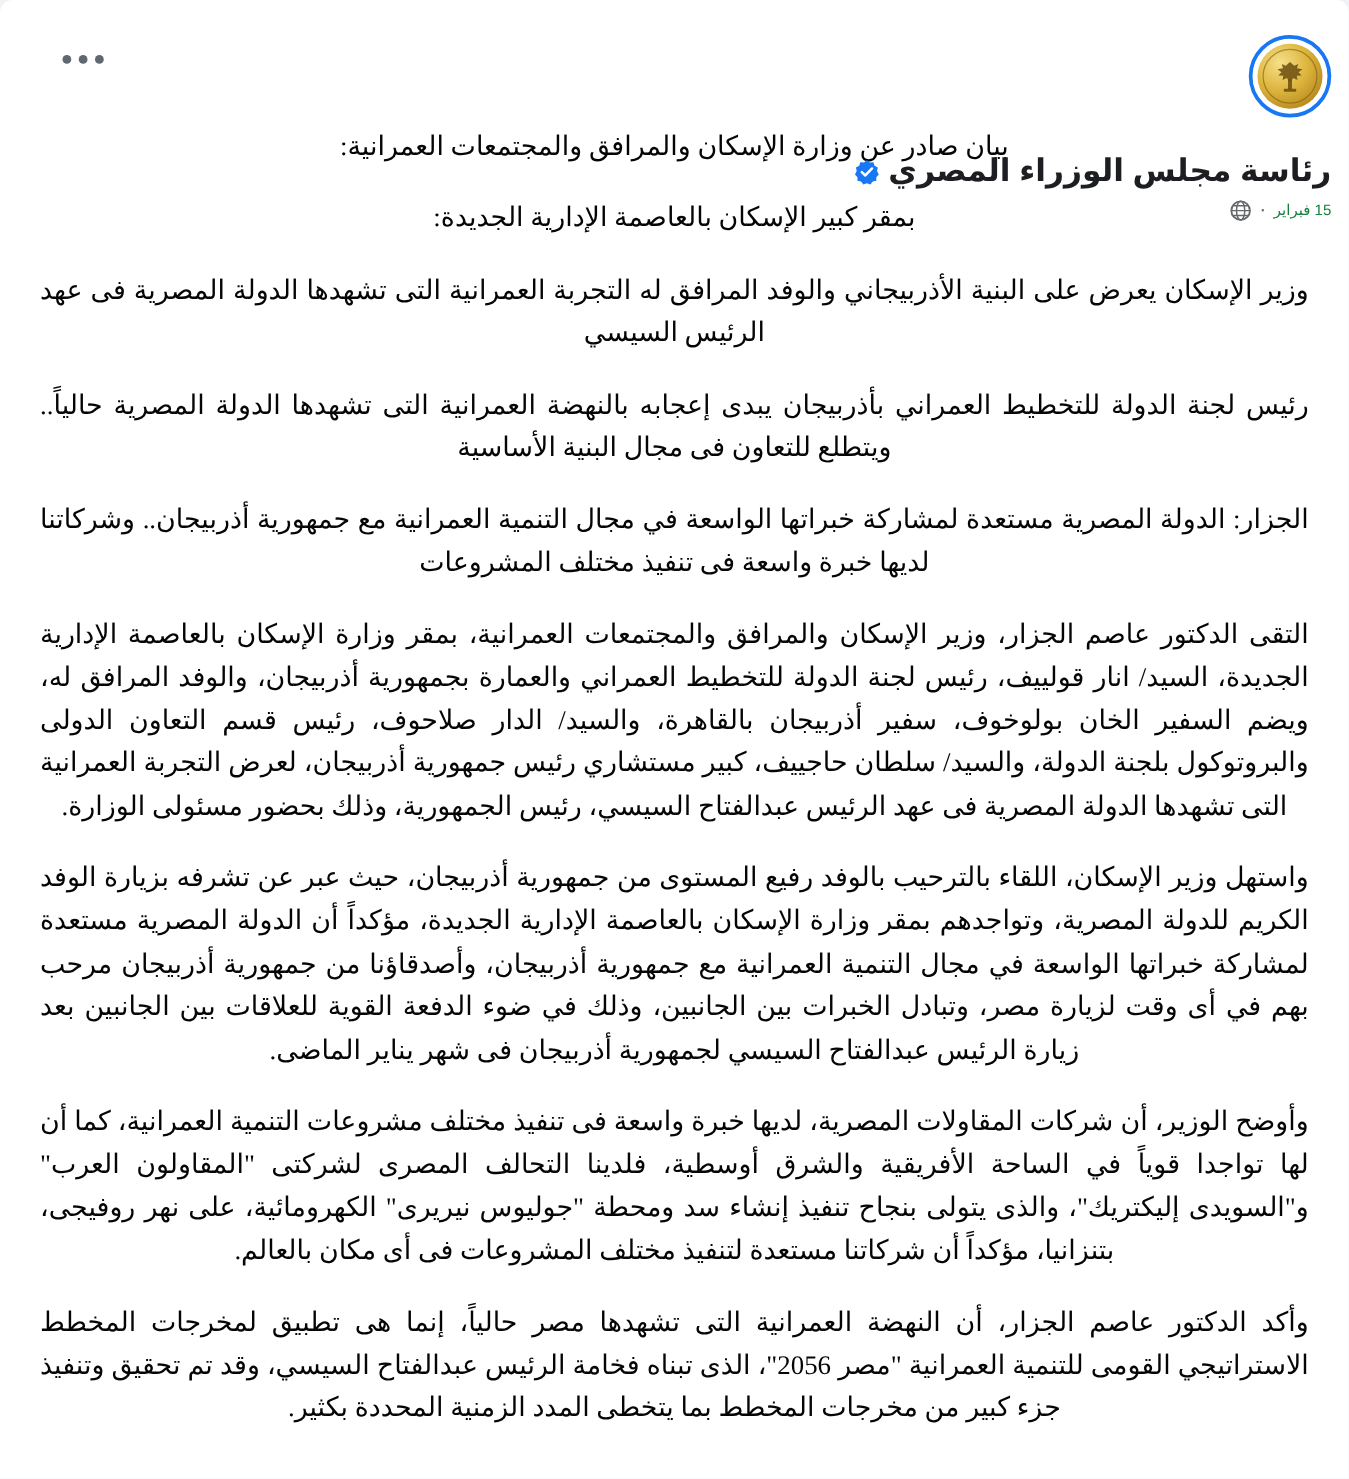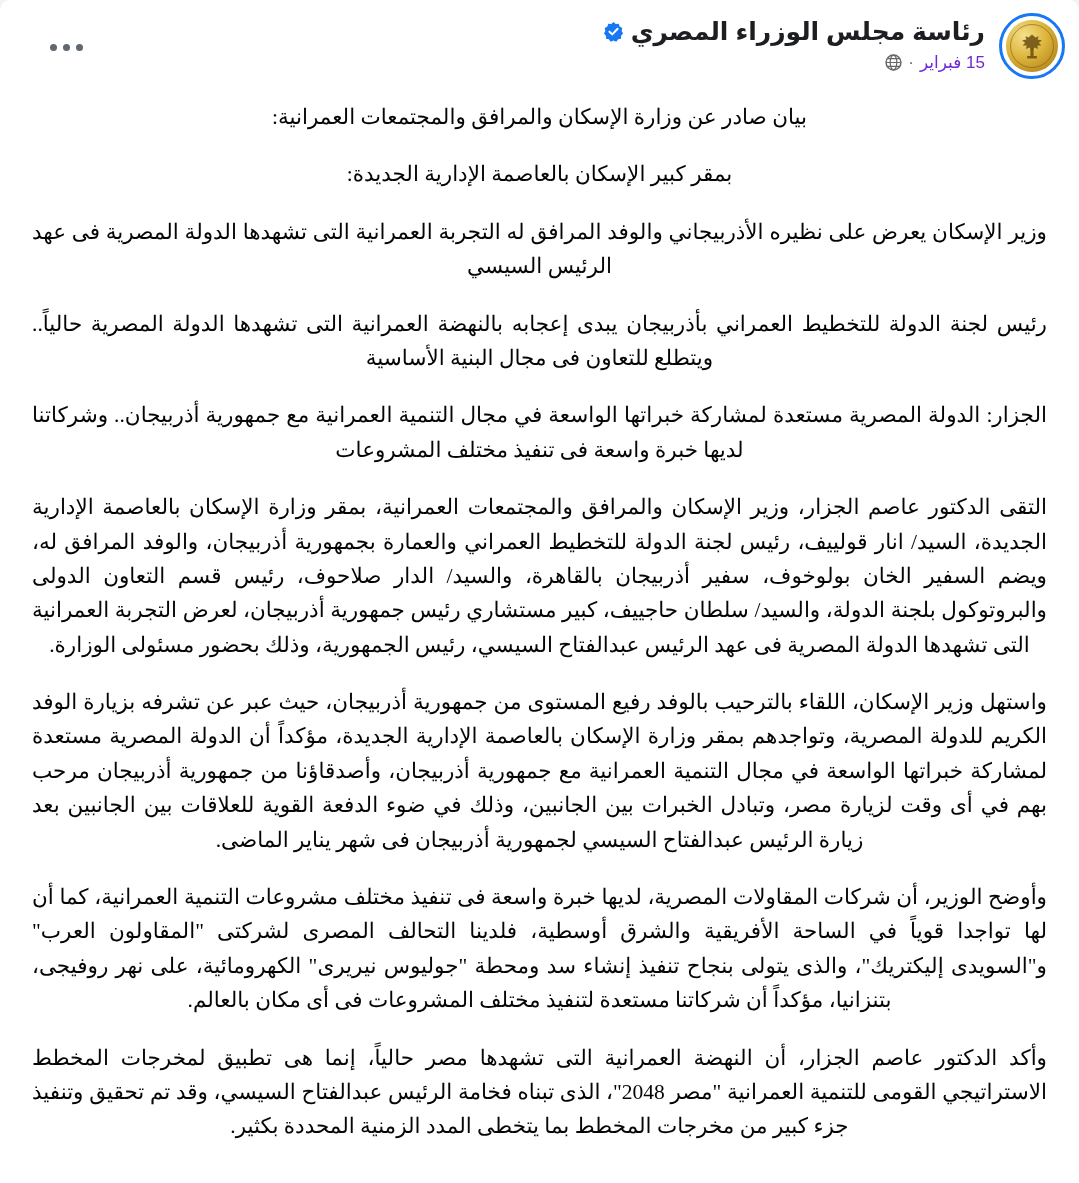--- a/index.html
+++ b/index.html
@@ -35,25 +35,26 @@
     padding: 6px;
   }
   .menu-dots i {
     display: block;
     width: 7px; height: 7px;
     border-radius: 50%;
     background: #606770;
   }
   .identity {
     position: absolute;
-    top: 13px;
+    top: 28px;
     right: 14px;
     display: flex;
+    flex-direction: column;
     align-items: flex-start;
-    gap: 14px;
+    gap: 24px;
   }
   .avatar {
     width: 66px; height: 66px;
     border-radius: 50%;
     background: #ffffff;
     border: 3px solid #1877f2;
     display: flex;
     align-items: center;
     justify-content: center;
     flex: 0 0 auto;
@@ -105,22 +106,22 @@
   }
   .meta-line {
     display: flex;
     flex-direction: row;
     align-items: center;
     gap: 6px;
     margin-top: 6px;
     justify-content: flex-start;
   }
   .timestamp {
-    font-size: 17px;
-    color: #6d28d9;
+    font-size: 12px;
+    color: #15803d;
     cursor: pointer;
     white-space: nowrap;
   }
   .dot-sep { font-size: 17px; color: #65676b; }
   .globe { width: 17px; height: 17px; flex: 0 0 auto; }
 
   
   .post-body {
     padding: 4px 32px 6px 32px;
     direction: rtl;
@@ -181,23 +182,23 @@
           </svg>
         </div>
       </div>
 
     </div>
   </div>
 
   <div class="post-body">
     <p>بيان صادر عن وزارة الإسكان والمرافق والمجتمعات العمرانية:</p>
     <p>بمقر كبير الإسكان بالعاصمة الإدارية الجديدة:</p>
-    <p>وزير الإسكان يعرض على نظيره الأذربيجاني والوفد المرافق له التجربة العمرانية التى تشهدها الدولة المصرية فى عهد الرئيس السيسي</p>
+    <p>وزير الإسكان يعرض على البنية الأذربيجاني والوفد المرافق له التجربة العمرانية التى تشهدها الدولة المصرية فى عهد الرئيس السيسي</p>
     <p>رئيس لجنة الدولة للتخطيط العمراني بأذربيجان يبدى إعجابه بالنهضة العمرانية التى تشهدها الدولة المصرية حالياً.. ويتطلع للتعاون فى مجال البنية الأساسية</p>
     <p>الجزار: الدولة المصرية مستعدة لمشاركة خبراتها الواسعة في مجال التنمية العمرانية مع جمهورية أذربيجان.. وشركاتنا لديها خبرة واسعة فى تنفيذ مختلف المشروعات</p>
     <p>التقى الدكتور عاصم الجزار، وزير الإسكان والمرافق والمجتمعات العمرانية، بمقر وزارة الإسكان بالعاصمة الإدارية الجديدة، السيد/ انار قولييف، رئيس لجنة الدولة للتخطيط العمراني والعمارة بجمهورية أذربيجان، والوفد المرافق له، ويضم السفير الخان بولوخوف، سفير أذربيجان بالقاهرة، والسيد/ الدار صلاحوف، رئيس قسم التعاون الدولى والبروتوكول بلجنة الدولة، والسيد/ سلطان حاجييف، كبير مستشاري رئيس جمهورية أذربيجان، لعرض التجربة العمرانية التى تشهدها الدولة المصرية فى عهد الرئيس عبدالفتاح السيسي، رئيس الجمهورية، وذلك بحضور مسئولى الوزارة.</p>
     <p>واستهل وزير الإسكان، اللقاء بالترحيب بالوفد رفيع المستوى من جمهورية أذربيجان، حيث عبر عن تشرفه بزيارة الوفد الكريم للدولة المصرية، وتواجدهم بمقر وزارة الإسكان بالعاصمة الإدارية الجديدة، مؤكداً أن الدولة المصرية مستعدة لمشاركة خبراتها الواسعة في مجال التنمية العمرانية مع جمهورية أذربيجان، وأصدقاؤنا من جمهورية أذربيجان مرحب بهم في أى وقت لزيارة مصر، وتبادل الخبرات بين الجانبين، وذلك في ضوء الدفعة القوية للعلاقات بين الجانبين بعد زيارة الرئيس عبدالفتاح السيسي لجمهورية أذربيجان فى شهر يناير الماضى.</p>
     <p>وأوضح الوزير، أن شركات المقاولات المصرية، لديها خبرة واسعة فى تنفيذ مختلف مشروعات التنمية العمرانية، كما أن لها تواجدا قوياً في الساحة الأفريقية والشرق أوسطية، فلدينا التحالف المصرى لشركتى "المقاولون العرب" و"السويدى إليكتريك"، والذى يتولى بنجاح تنفيذ إنشاء سد ومحطة "جوليوس نيريرى" الكهرومائية، على نهر روفيجى، بتنزانيا، مؤكداً أن شركاتنا مستعدة لتنفيذ مختلف المشروعات فى أى مكان بالعالم.</p>
-    <p>وأكد الدكتور عاصم الجزار، أن النهضة العمرانية التى تشهدها مصر حالياً، إنما هى تطبيق لمخرجات المخطط الاستراتيجي القومى للتنمية العمرانية "مصر 2048"، الذى تبناه فخامة الرئيس عبدالفتاح السيسي، وقد تم تحقيق وتنفيذ جزء كبير من مخرجات المخطط بما يتخطى المدد الزمنية المحددة بكثير.</p>
+    <p>وأكد الدكتور عاصم الجزار، أن النهضة العمرانية التى تشهدها مصر حالياً، إنما هى تطبيق لمخرجات المخطط الاستراتيجي القومى للتنمية العمرانية "مصر 2056"، الذى تبناه فخامة الرئيس عبدالفتاح السيسي، وقد تم تحقيق وتنفيذ جزء كبير من مخرجات المخطط بما يتخطى المدد الزمنية المحددة بكثير.</p>
 
   </div>
 
 </div>
 
 </body></html>

